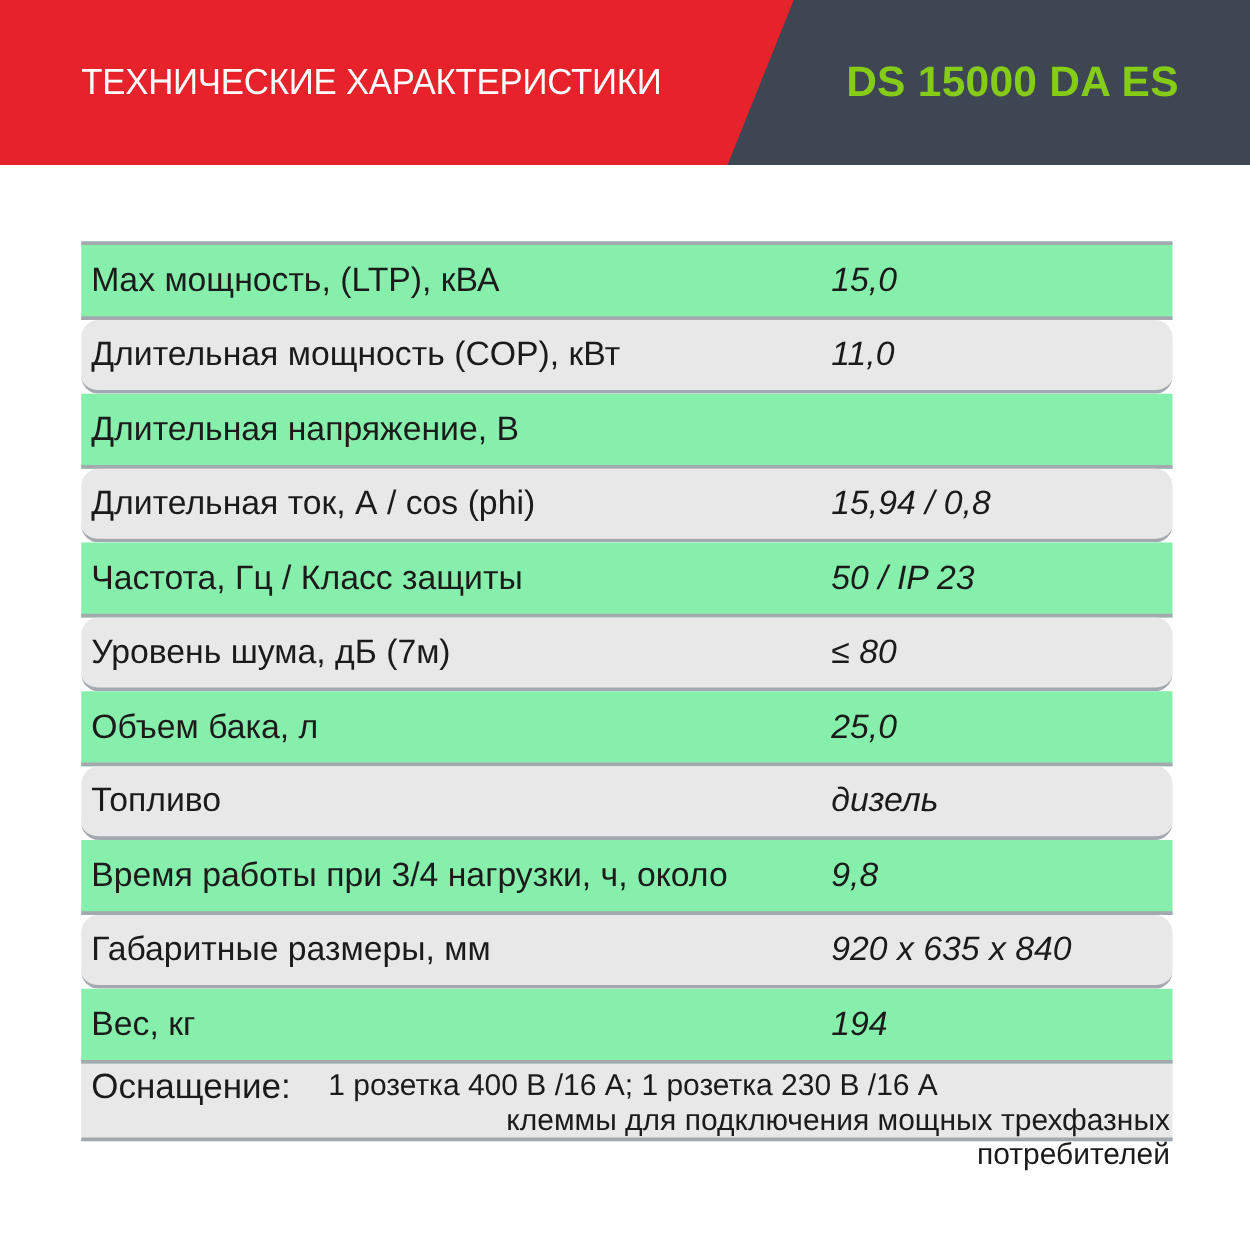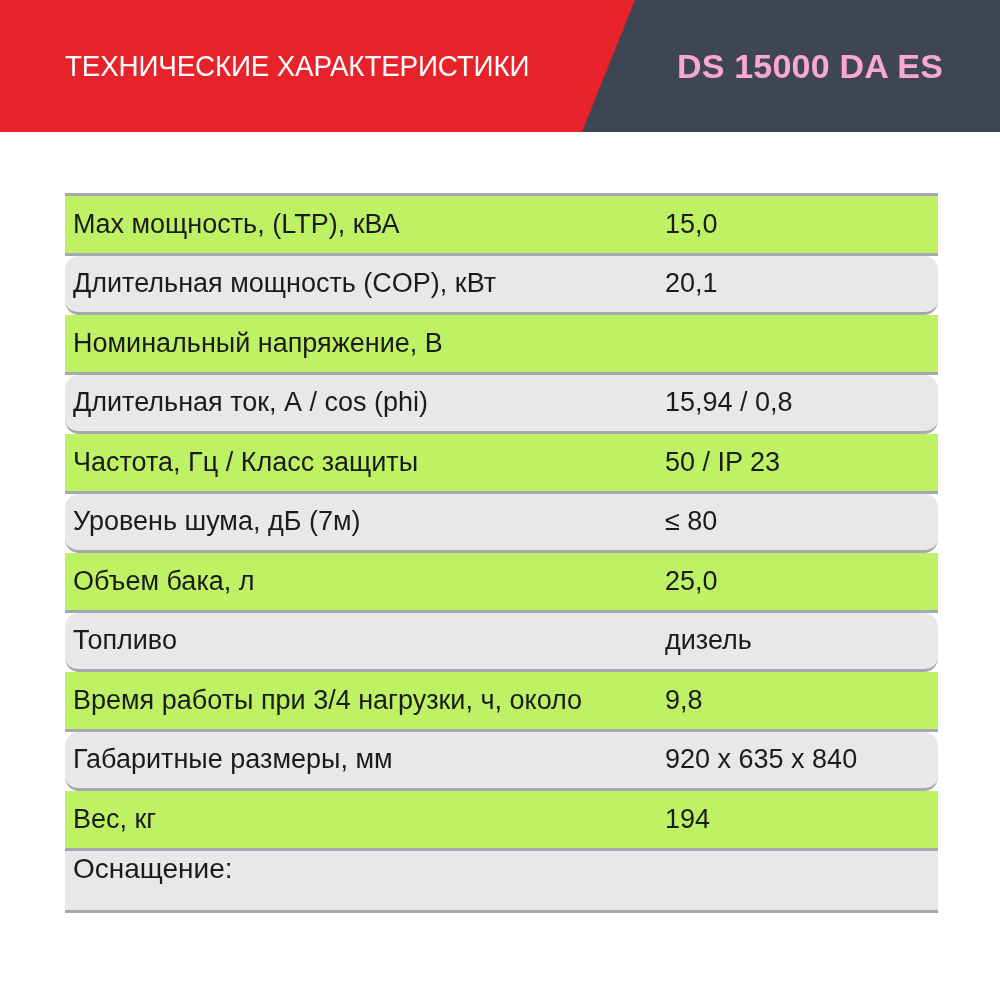--- a/index.html
+++ b/index.html
@@ -30,45 +30,45 @@
     font-size: 29px;
     font-weight: 400;
     letter-spacing: -0.2px;
     transform: scaleX(0.96);
     transform-origin: left center;
     white-space: nowrap;
   }
   .header-model {
     position: absolute; left: 620px; right: 0; top: 0; height: 100%;
     display: flex; align-items: center; justify-content: center;
-    color: #f9a8d4;
+    color: #84cc16;
     font-size: 34px;
     font-weight: 700;
     letter-spacing: 0.2px;
     white-space: nowrap;
   }
 
   
   .spec-table {
     margin: 61px 62px 0 65px;   
     width: 873px;
     border-top: 3px solid var(--line, #a4a9b0);
   }
   .spec-row {
     display: flex;
     align-items: center;
     height: 59.5px;
     border-bottom: 3px solid var(--line, #a4a9b0);
     padding-left: 8px;
-    background: #bef264;
+    background: #86efac;
     font-size: 27px;
   }
   .spec-row.alt { background: var(--stripe, #e8e8e9); border-radius: 14px; }
   .spec-label { flex: 0 0 592px; }
-  .spec-value { flex: 1; }
+  .spec-value { flex: 1; font-style: italic; }
 
   .equipment-row {
     display: flex;
     align-items: flex-start;
     height: 62px;
     border-bottom: 3px solid var(--line, #a4a9b0);
     padding: 3px 0 0 8px;
     background: var(--stripe, #e8e8e9);
     gap: 20px;
   }
@@ -92,24 +92,24 @@
 </div>
 
 <div class="spec-table">
   <div id="rows-container">
       <div class="spec-row">
         <div class="spec-label">Max мощность, (LTP), кВА</div>
         <div class="spec-value">15,0</div>
       </div>
       <div class="spec-row alt">
         <div class="spec-label">Длительная мощность (COP), кВт</div>
-        <div class="spec-value">20,1</div>
+        <div class="spec-value">11,0</div>
       </div>
       <div class="spec-row">
-        <div class="spec-label">Номинальный напряжение, В</div>
+        <div class="spec-label">Длительная напряжение, В</div>
       </div>
       <div class="spec-row alt">
         <div class="spec-label">Длительная ток, А / cos (phi)</div>
         <div class="spec-value">15,94 / 0,8</div>
       </div>
       <div class="spec-row">
         <div class="spec-label">Частота, Гц / Класс защиты</div>
         <div class="spec-value">50 / IP 23</div>
       </div>
       <div class="spec-row alt">
@@ -133,14 +133,18 @@
         <div class="spec-value">920 x 635 x 840</div>
       </div>
       <div class="spec-row">
         <div class="spec-label">Вес, кг</div>
         <div class="spec-value">194</div>
       </div>
     </div>
 
   <div class="equipment-row">
     <div class="equipment-label">Оснащение:</div>
+    <div class="equipment-lines">
+      <div class="equipment-line1">1 розетка 400 В /16 А; 1 розетка 230 В /16 А</div>
+      <div class="equipment-line2">клеммы для подключения мощных трехфазных потребителей</div>
+    </div>
   </div>
 </div>
 
 </body></html>

